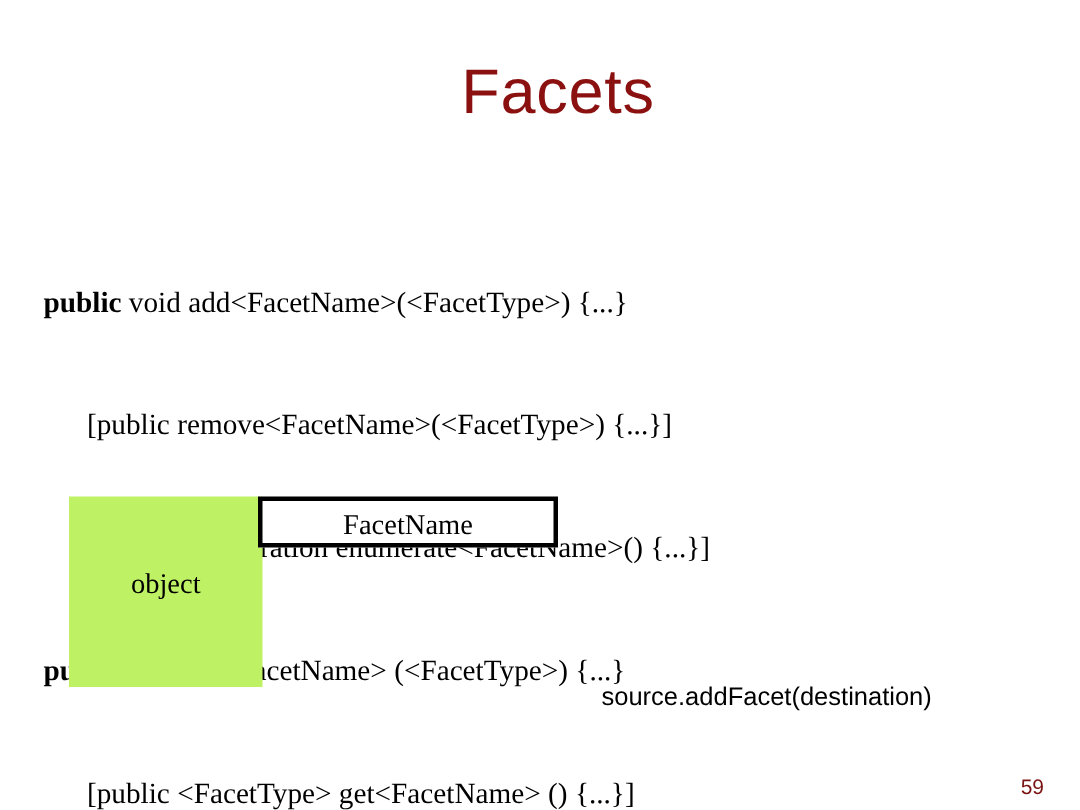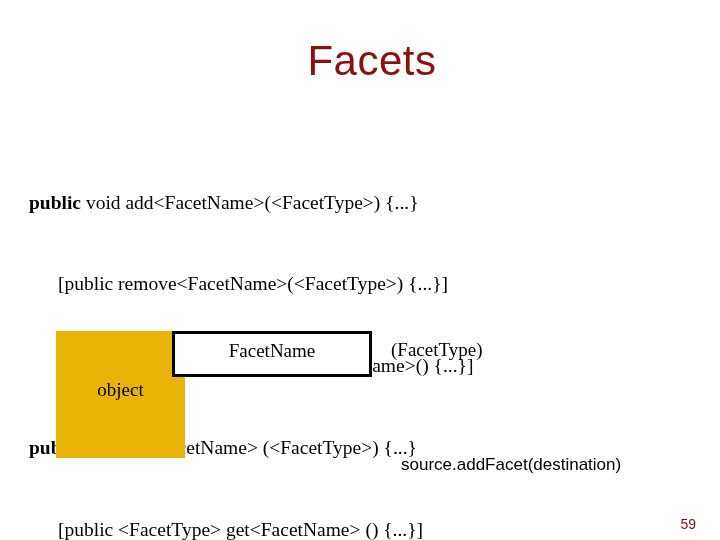--- a/index.html
+++ b/index.html
@@ -63,43 +63,43 @@
   .diagram {
     position: absolute;
     left: 0;
     top: 0;
     width: 720px;
     height: 540px;
     pointer-events: none;
   }
   .object-box {
     position: absolute;
-    left: 56px;
+    left: 46px;
     top: 331px;
     width: 129px;
     height: 127px;
-    background: #eab308;
+    background: #bef264;
     pointer-events: auto;
   }
   .object-box-label {
     position: absolute;
     left: 0;
     top: 48px;
     width: 129px;
     text-align: center;
     font-family: "Liberation Serif", serif;
     font-size: 19px;
     color: #000000;
   }
   .facet-box {
     position: absolute;
     left: 172px;
     top: 331px;
     width: 200px;
-    height: 46px;
+    height: 34px;
     background: #ffffff;
     border: 3px solid #000000;
     box-sizing: border-box;
     pointer-events: auto;
   }
   .facet-box-label {
     position: absolute;
     left: 0;
     top: 6px;
     width: 194px;
@@ -167,21 +167,20 @@
   <div class="diagram">
 
     <div class="object-box">
       <div class="object-box-label">object</div>
     </div>
 
     <div class="facet-box">
       <div class="facet-box-label">FacetName</div>
     </div>
 
-    <div class="facet-type-label">(FacetType)</div>
   </div>
 
   <div class="assign-note">
     <div class="assign-line"><span class="assign-indent"></span><span>source.addFacet(destination)</span></div>
     
     
   </div>
 
   <div class="page-number">59</div>
 

